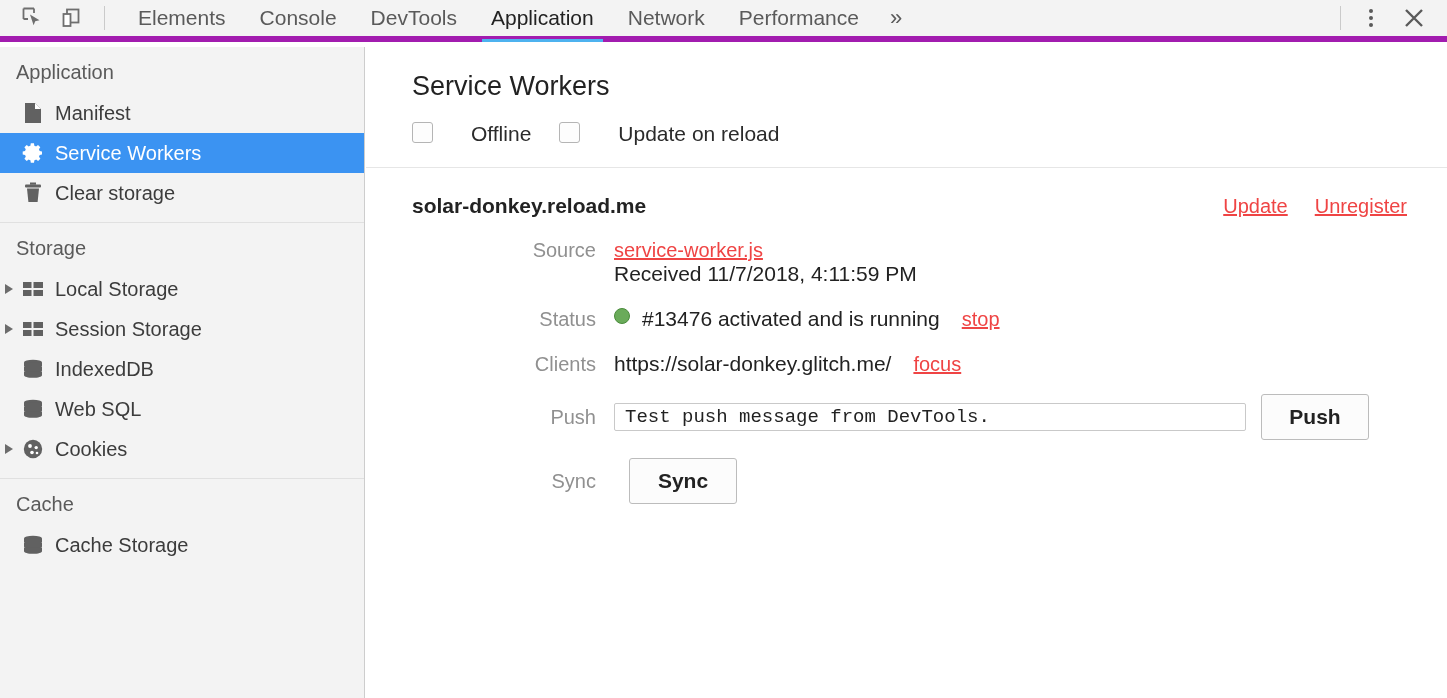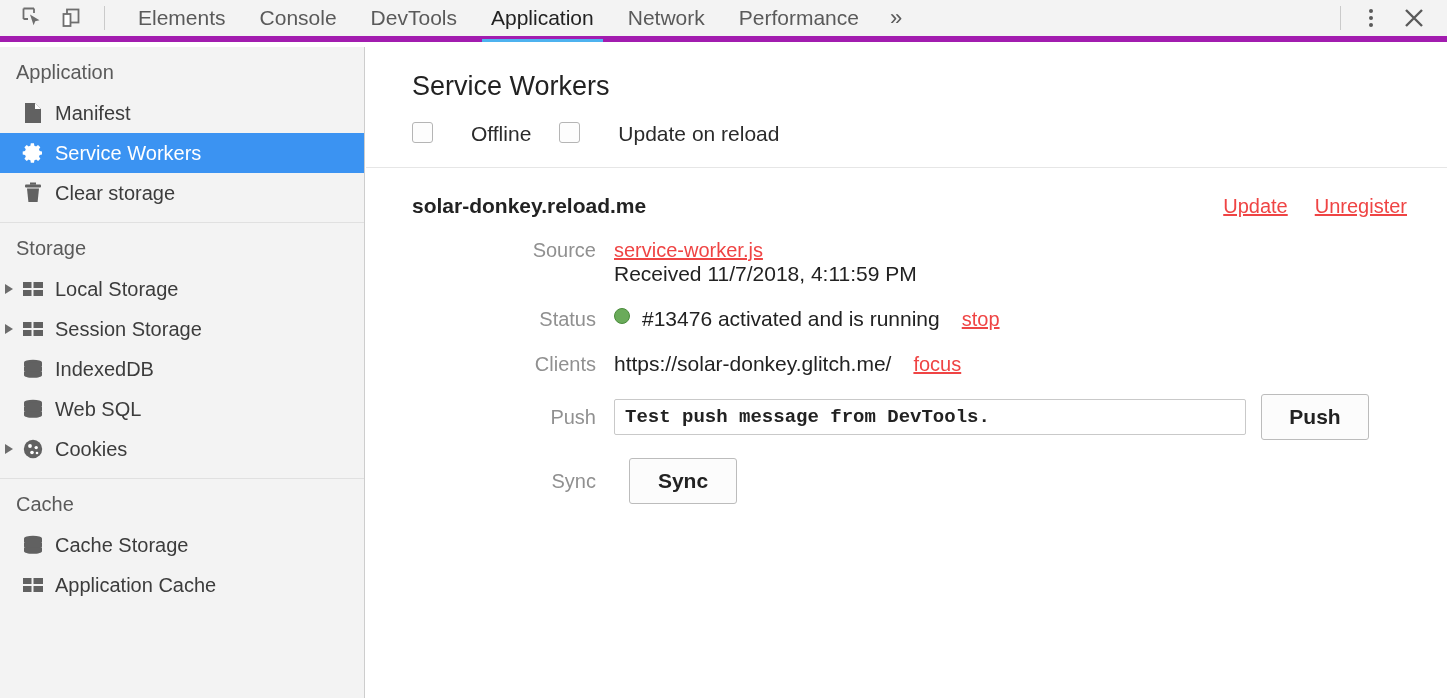--- a/index.html
+++ b/index.html
@@ -152,28 +152,27 @@
     position: relative; top: -2px;
   }
   .gap-l { margin-left: 22px; }
 
   .io-row { display: flex; align-items: center; margin-top: 18px; }
   .io-label {
     width: 202px; flex: 0 0 202px; text-align: right;
     font-size: 20px; color: #909090; padding-right: 18px;
   }
   .io-input {
-    width: 632px; height: 36px;
+    width: 632px; height: 28px;
     border: 1px solid #c9c9c9; border-radius: 2px;
     background: #fff;
     font-family: "Liberation Mono", monospace;
     font-size: 19px; color: #222;
     padding: 0 10px;
     outline: none;
-    font-weight: bold;
   }
   .io-btn {
     margin-left: 15px;
     min-width: 108px; height: 46px;
     border: 1px solid #bcbcbc; border-radius: 3px;
     background: #fcfcfc;
     font-family: "Liberation Sans", sans-serif;
     font-size: 21px; font-weight: bold; color: #222;
     cursor: pointer;
   }
@@ -377,34 +376,20 @@
           <svg width="22" height="20" viewBox="0 0 22 20">
             <ellipse cx="11" cy="3.4" rx="9" ry="2.6" fill="#616161"></ellipse>
             <path d="M2,3.4 V7 c0,1.5 4,2.6 9,2.6 s9,-1.1 9,-2.6 V3.4 Z" fill="#616161"></path>
             <path d="M2,8 V11.6 c0,1.5 4,2.6 9,2.6 s9,-1.1 9,-2.6 V8 Z" fill="#616161"></path>
             <path d="M2,12.6 V16.2 c0,1.5 4,2.6 9,2.6 s9,-1.1 9,-2.6 V12.6 Z" fill="#616161"></path>
           </svg>
         </div>
         <span class="side-label">Cache Storage</span>
       </div>
 
-      <div class="side-row">
-        <div class="twisty empty">
-            <b></b>
-          </div>
-        <div class="side-ico">
-          <svg width="22" height="18" viewBox="0 0 22 18">
-            <rect x="1" y="2" width="8.5" height="6" fill="#616161"></rect>
-            <rect x="11.5" y="2" width="9.5" height="6" fill="#616161"></rect>
-            <rect x="1" y="10" width="8.5" height="6" fill="#616161"></rect>
-            <rect x="11.5" y="10" width="9.5" height="6" fill="#616161"></rect>
-          </svg>
-        </div>
-        <span class="side-label">Application Cache</span>
-      </div>
     </div>
   </div>
 
   <div class="main">
 
     <div class="panel-head">
       <h1 class="panel-title">Service Workers</h1>
 
       <div class="cb-row">
         <label class="cb-item">

